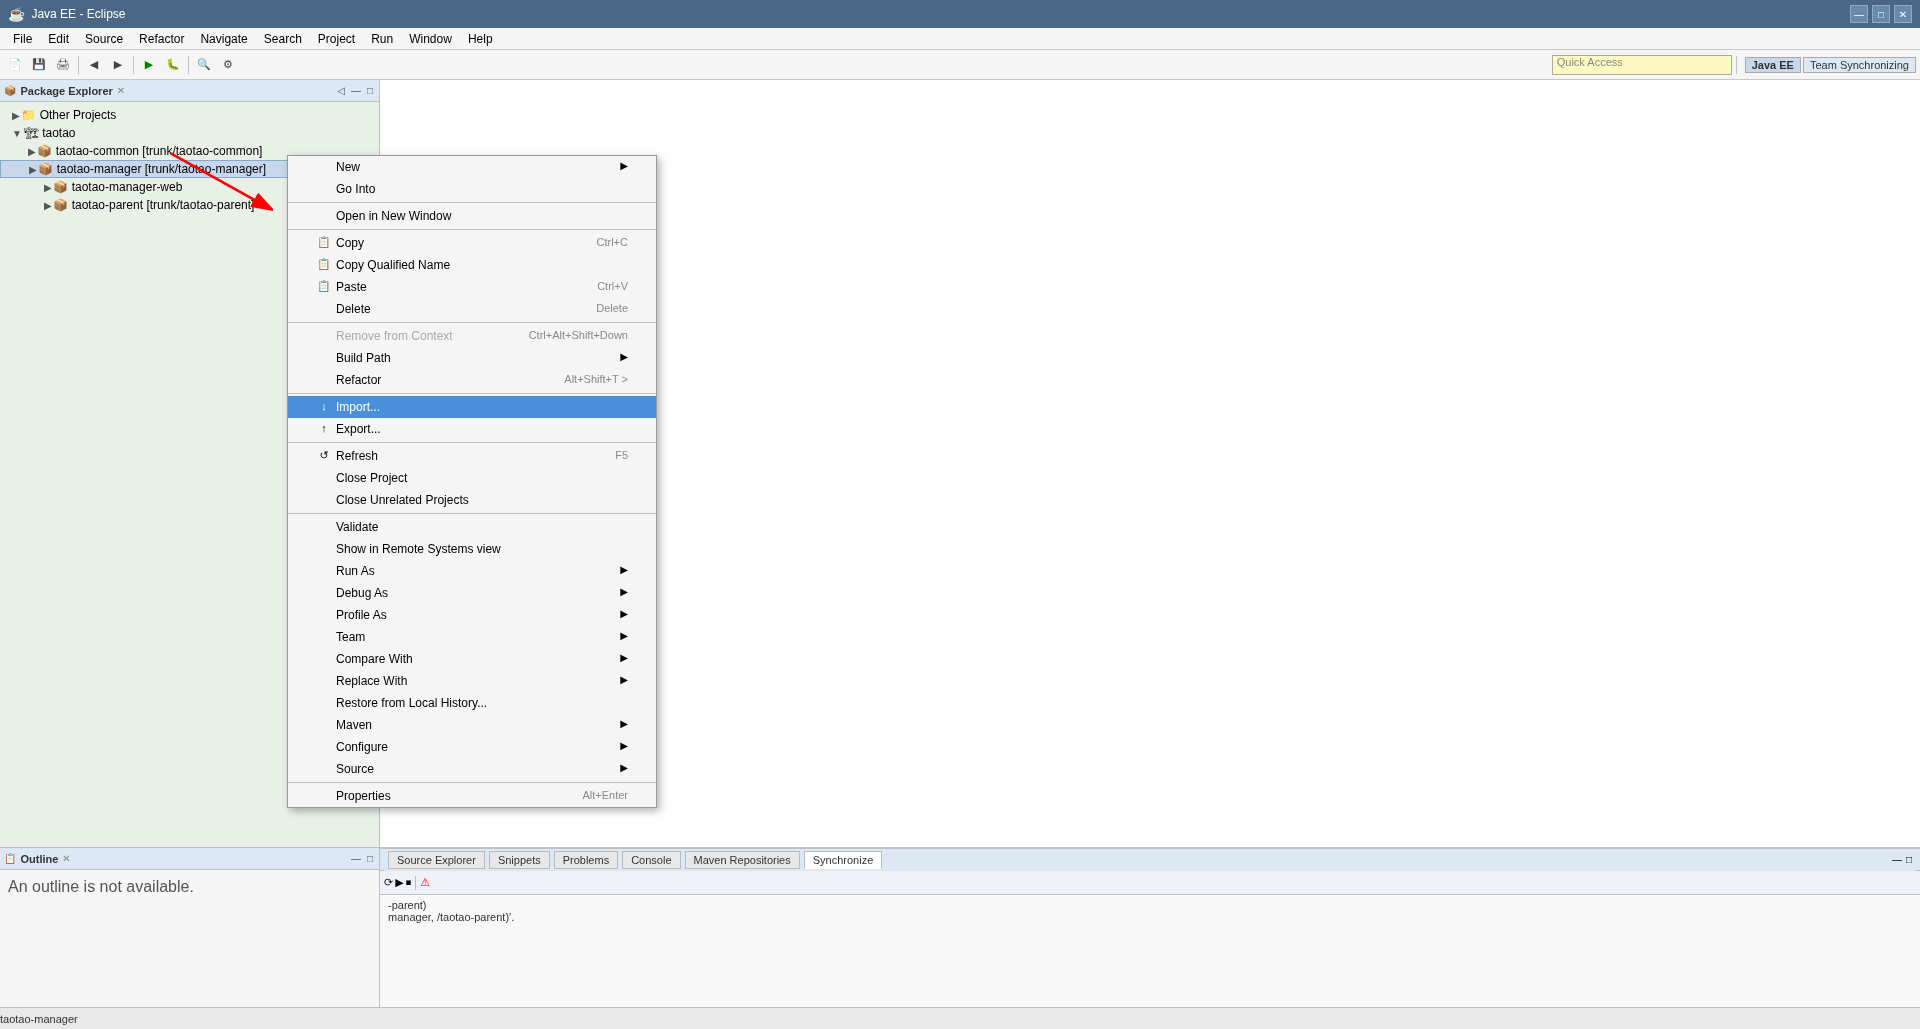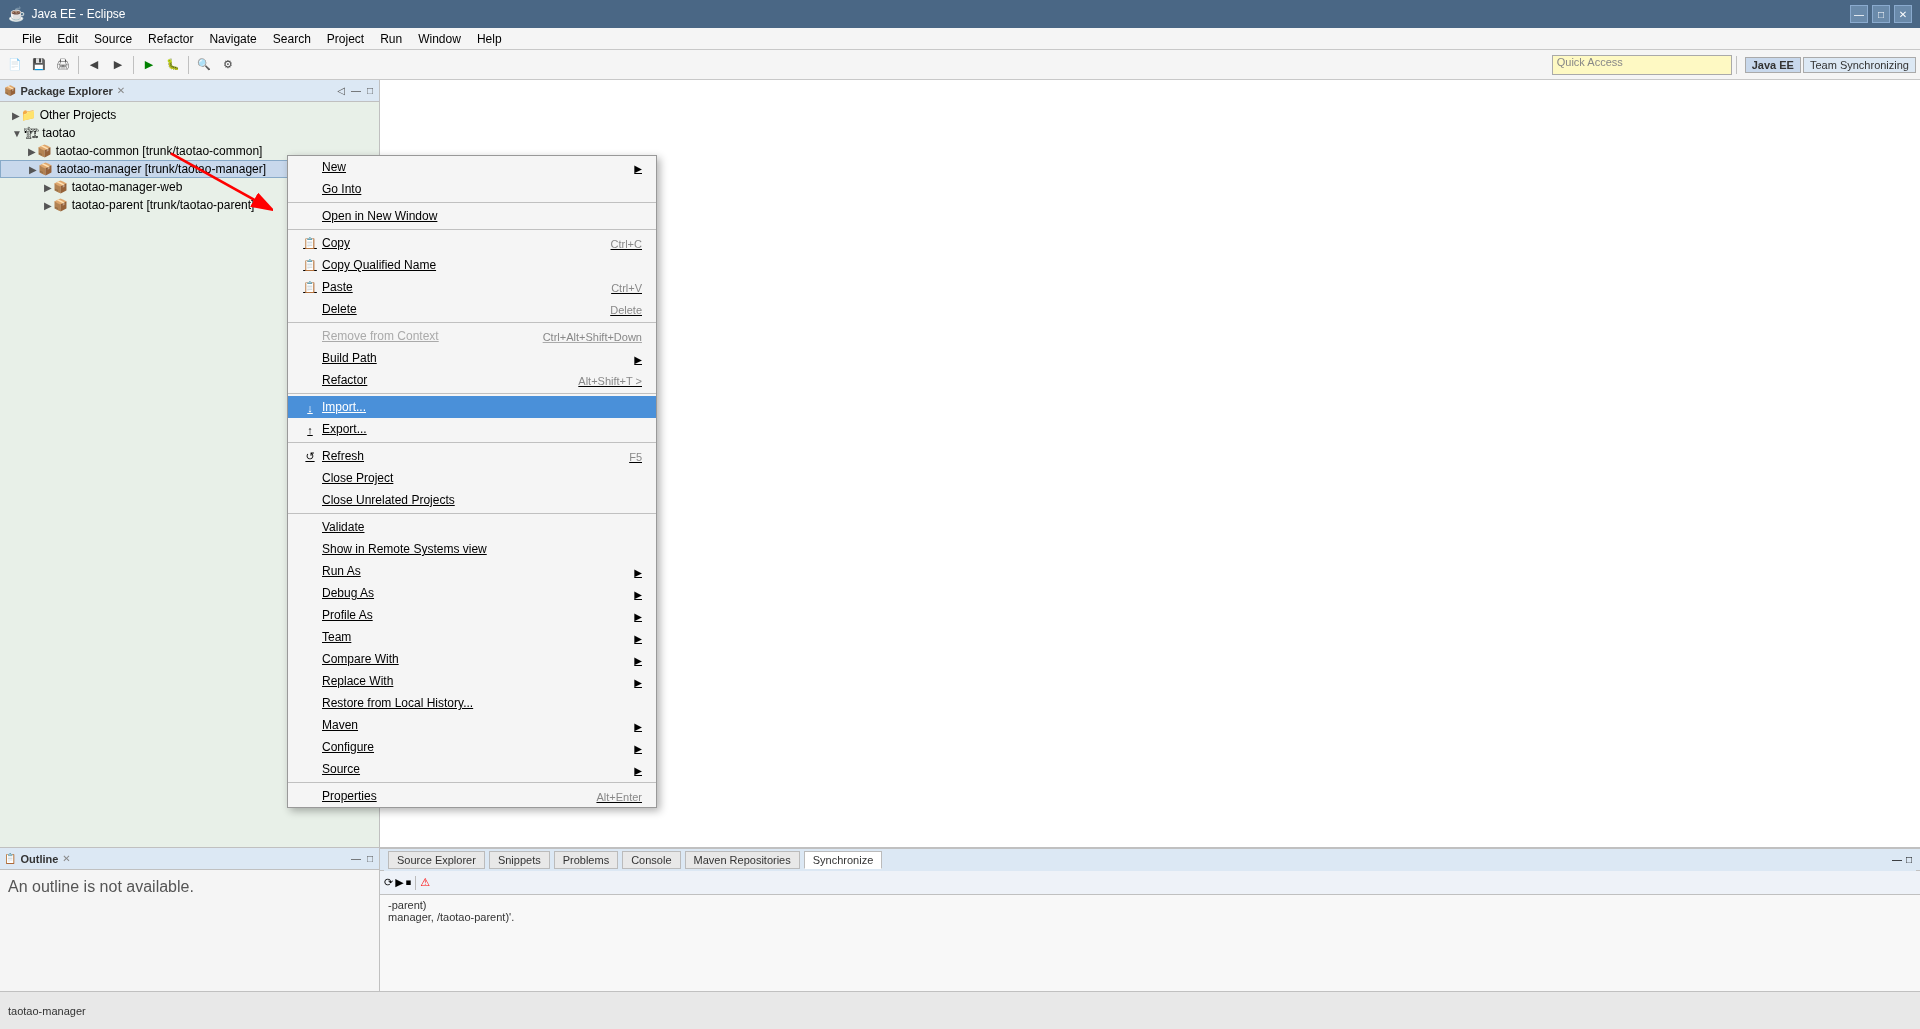--- a/index.html
+++ b/index.html
@@ -24,21 +24,21 @@
       border: 1px solid #8aaace; color: white; font-size: 10px;
       display: flex; align-items: center; justify-content: center; cursor: pointer;
     }
 
     
     .menu-bar {
       background: #f5f5f5;
       height: 22px;
       display: flex;
       align-items: center;
-      padding: 0 14px;
+      padding: 0 5px;
       border-bottom: 1px solid #c8c8c8;
     }
     .menu-item {
       padding: 2px 8px;
       cursor: pointer;
       font-size: 12px;
       color: #000;
     }
 
     
@@ -132,24 +132,24 @@
     .outline-panel {
       height: 160px;
       background: #f5f5f5;
       border-top: 1px solid #c0c0c0;
     }
     .outline-text { padding: 8px; font-size: 16px; color: #555; }
 
     
     .status-bar {
       background: #e8e8e8;
-      height: 38px;
-      display: flex;
-      align-items: center;
-      padding: 0 8px;
+      height: 22px;
+      display: flex;
+      align-items: center;
+      padding: 0 0;
       border-top: 1px solid #c0c0c0;
       font-size: 11px;
       color: #333;
       position: fixed;
       bottom: 0;
       left: 0;
       right: 0;
     }
 
     
@@ -211,28 +211,27 @@
       left: 287px;
       width: 370px;
       background: #f5f5f5;
       border: 1px solid #999;
       box-shadow: 3px 3px 8px rgba(0,0,0,0.3);
       z-index: 1001;
       pointer-events: all;
     }
     .ctx-item {
       display: flex;
-      align-items: flex-end;
-      padding: 4px 14px;
+      align-items: flex-start;
+      padding: 4px 28px;
       cursor: pointer;
       font-size: 12px;
       color: #000;
       position: relative;
       height: 22px;
-      text-decoration: underline;
     }
     .ctx-item.highlighted { background: #4a90d9; color: white; }
     .ctx-item.disabled { color: #aaa; cursor: default; }
     .ctx-item-label { flex: 1; }
     .ctx-item-shortcut { color: #888; font-size: 11px; margin-left: auto; }
     .ctx-item-arrow { margin-left: 8px; font-size: 10px; }
     .ctx-separator { height: 1px; background: #c0c0c0; margin: 2px 0; }
     .ctx-icon { width: 16px; margin-right: 4px; font-size: 11px; text-align: center; }
 
     

